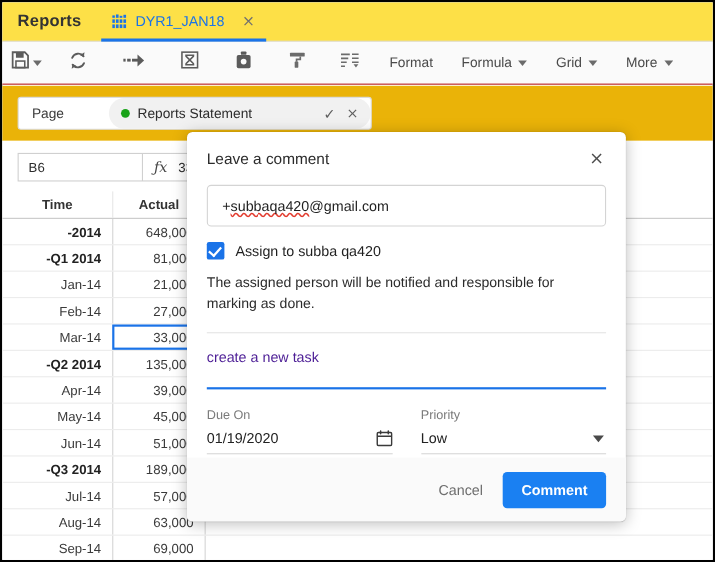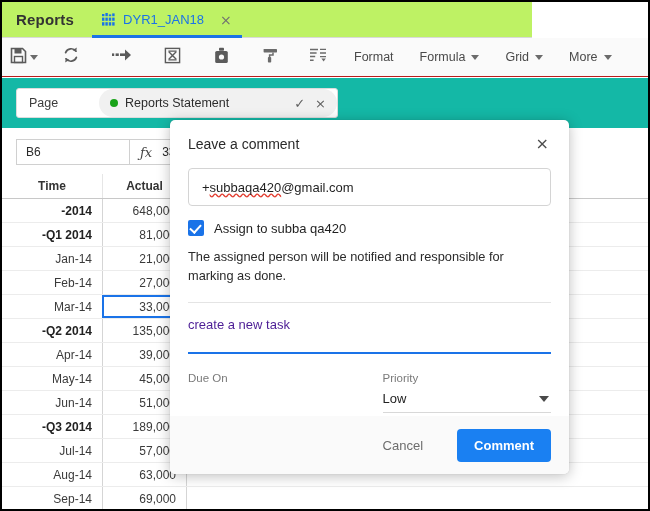--- a/index.html
+++ b/index.html
@@ -12,22 +12,22 @@
   #app {
     position: relative;
     width: 650px; height: 511px;
     border: 2px solid #000;
     background: #ffffff;
     overflow: hidden;
   }
 
   
   .tabbar {
-    position: absolute; left: 0; top: 0; width: 530px; height: 36px;
-    background: #bef264;
+    position: absolute; left: 0; top: 0; width: 646px; height: 36px;
+    background: #fde047;
     border-bottom: 1px solid #d9d9d9;
     display: flex; align-items: stretch;
   }
   .app-title {
     display: flex; align-items: center;
     padding: 0 18px 0 14px;
     font-size: 15px; font-weight: bold; color: #333333;
     letter-spacing: .2px;
   }
   .tab {
@@ -71,21 +71,21 @@
   }
   .tb-text {
     font-size: 12.5px; color: #4a4a4a;
     display: flex; align-items: center; gap: 6px;
     padding: 0 13px; height: 39px;
   }
 
   
   .pagebar-zone {
     position: absolute; left: 0; top: 76px; width: 646px; height: 50px;
-    background: #14b8a6;
+    background: #eab308;
   }
   .pagebar {
     position: absolute; left: 14px; top: 10px;
     height: 30px; width: 322px;
     border: 1px solid #dcdcdc; border-radius: 3px;
     background: #ffffff;
     display: flex; align-items: center;
   }
   .pagebar-label {
     font-size: 12.5px; color: #3c3c3c; padding: 0 12px; width: 82px;
@@ -237,21 +237,21 @@
   .cal-icon { width: 15px; height: 15px; }
   .chev {
     width: 0; height: 0; margin-right: 2px;
     border-left: 5px solid transparent;
     border-right: 5px solid transparent;
     border-top: 6px solid #4a4a4a;
   }
   .dlg-foot {
     height: 58px; background: #fafafa;
     display: flex; align-items: center; justify-content: flex-end;
-    gap: 24px; padding: 0 18px;
+    gap: 8px; padding: 0 18px;
   }
   .btn-cancel {
     font-size: 13px; color: #6d6d6d; background: transparent;
     border: none; padding: 8px 10px;
   }
   .btn-comment {
     font-size: 13px; color: #ffffff; font-weight: bold;
     background: #1a80f2; border: none; border-radius: 4px;
     padding: 9px 17px;
   }
@@ -497,20 +497,30 @@
 
       <div class="divider"></div>
 
       <div class="task-input">
         <span>create a new task</span>
       </div>
 
       <div class="fields">
         <div class="field">
           <div class="field-label">Due On</div>
+          <div class="field-value-row">
+            <span class="field-value">01/19/2020</span>
+            <span class="cal-icon">
+              <svg width="15" height="15" viewBox="0 0 15 15">
+                <rect x="0.9" y="2.2" width="13.2" height="11.9" rx="1.2" fill="none" stroke="#3a3a3a" stroke-width="1.4"></rect>
+                <path d="M0.9 5.6h13.2" stroke="#3a3a3a" stroke-width="1.4"></path>
+                <path d="M4 0.8v2.6M11 0.8v2.6" stroke="#3a3a3a" stroke-width="1.4" stroke-linecap="round"></path>
+              </svg>
+            </span>
+          </div>
         </div>
         <div class="field">
           <div class="field-label">Priority</div>
           <div class="field-value-row">
             <span class="field-value">Low</span>
             <span class="chev"></span>
           </div>
         </div>
       </div>
     </div>

